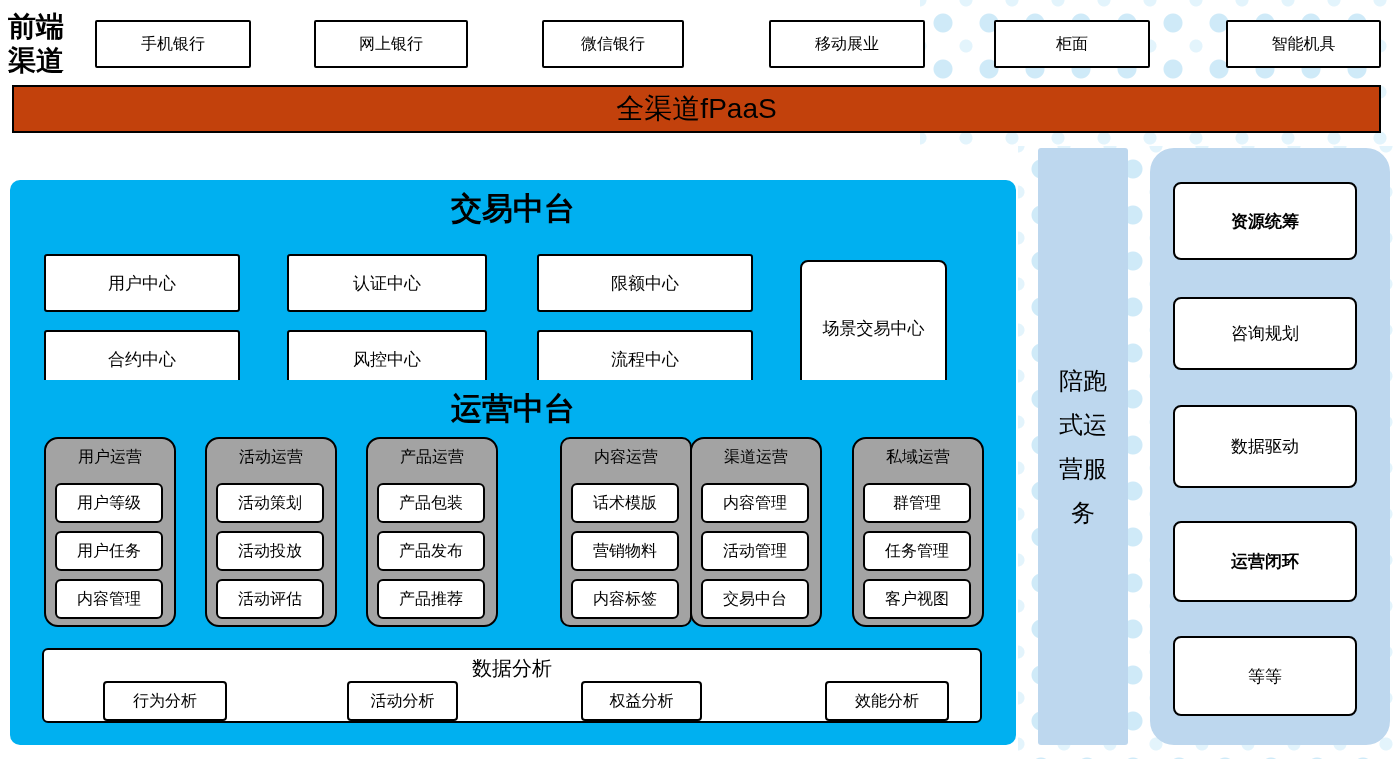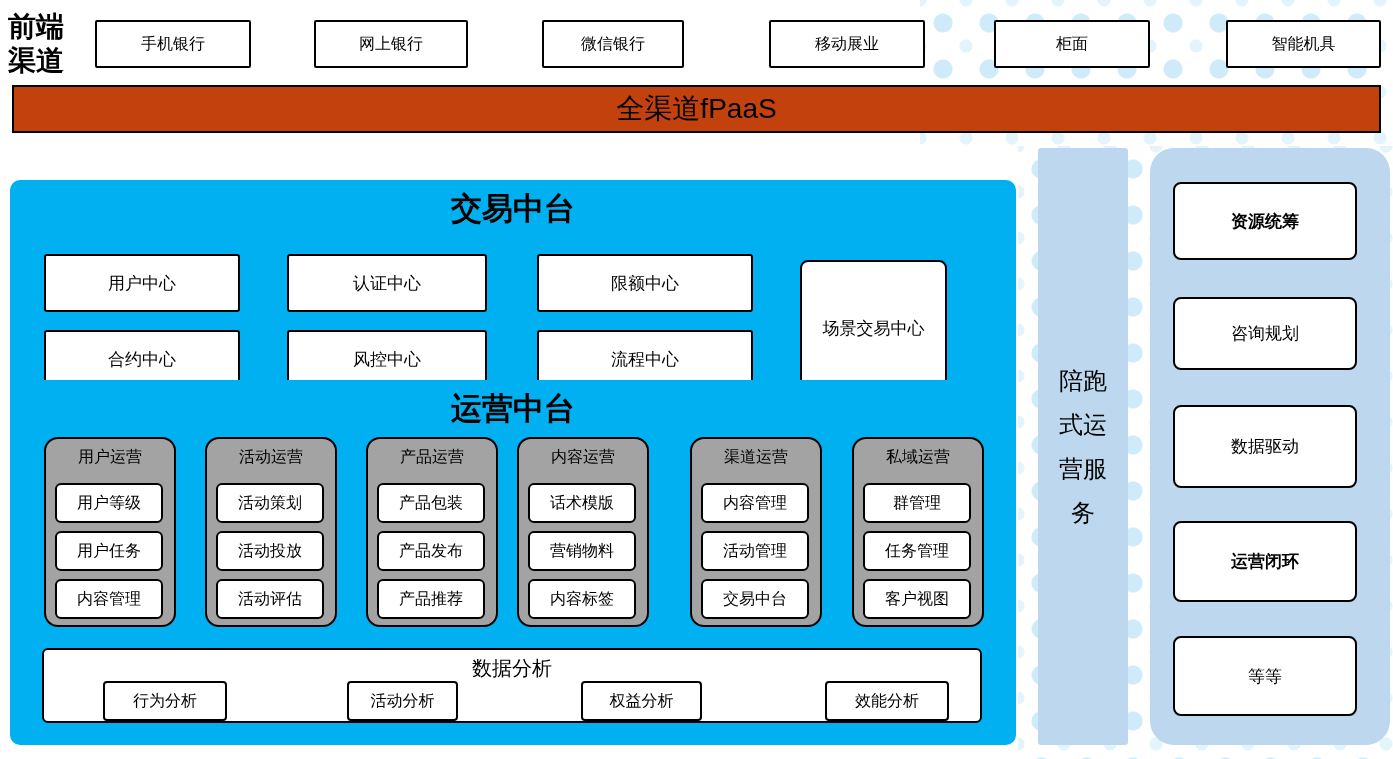--- a/index.html
+++ b/index.html
@@ -126,21 +126,21 @@
       <div class="gitem">活动策划</div>
       <div class="gitem">活动投放</div>
       <div class="gitem">活动评估</div>
     </div>
     <div class="group" style="left:356px;">
       <div class="group-title">产品运营</div>
       <div class="gitem">产品包装</div>
       <div class="gitem">产品发布</div>
       <div class="gitem">产品推荐</div>
     </div>
-    <div class="group" style="left:507px;">
+    <div class="group" style="left:550px;border-radius:10px;">
       <div class="group-title">内容运营</div>
       <div class="gitem">话术模版</div>
       <div class="gitem">营销物料</div>
       <div class="gitem">内容标签</div>
     </div>
     <div class="group" style="left:680px;">
       <div class="group-title">渠道运营</div>
       <div class="gitem">内容管理</div>
       <div class="gitem">活动管理</div>
       <div class="gitem">交易中台</div>

